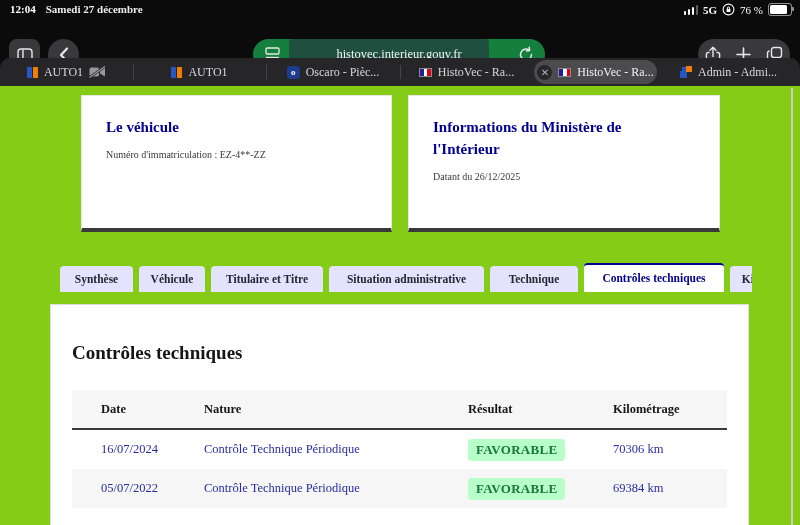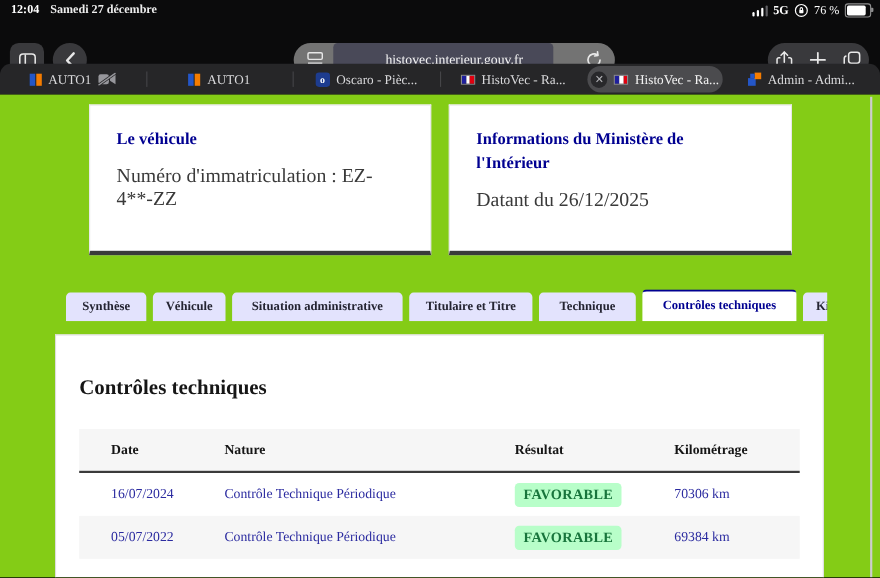--- a/index.html
+++ b/index.html
@@ -19,21 +19,21 @@
   .sb-net{font-weight:bold;}
   .battery{position:relative;width:22px;height:11px;border:1px solid rgba(255,255,255,.55);border-radius:3px;}
   .battery .fill{position:absolute;left:1px;top:1px;bottom:1px;width:76%;background:#fff;border-radius:1.5px;}
   .battery .nub{position:absolute;right:-3px;top:3px;width:2px;height:4px;background:rgba(255,255,255,.55);border-radius:0 1px 1px 0;}
 
   
   .toolbar{position:absolute;top:18px;left:0;right:0;height:40px;}
   .tbtn{position:absolute;top:21px;width:31px;height:31px;background:#39393c;display:flex;align-items:center;justify-content:center;}
   .btn-sidebar{left:9px;border-radius:8px;}
   .btn-back{left:48px;border-radius:50%;}
-  .urlpill{position:absolute;left:267px;top:21px;width:292px;height:31px;background:#737373;border-radius:16px;}
+  .urlpill{position:absolute;left:253px;top:21px;width:292px;height:31px;background:#15803d;border-radius:16px;}
   .url-redact{position:absolute;left:36px;top:0;width:200px;height:31px;background:rgba(38,38,66,.55);border-radius:4px;}
   .url-text{position:absolute;left:0;right:0;top:0;height:31px;line-height:31px;text-align:center;color:#f4f4f4;font-size:12.5px;}
   .url-icon-left{position:absolute;left:12px;top:8px;}
   .url-icon-right{position:absolute;right:11px;top:7px;}
   .actionspill{position:absolute;left:698px;top:21px;width:92px;height:31px;background:#39393c;border-radius:16px;display:flex;align-items:center;justify-content:space-around;}
 
   
   .tabstrip{position:absolute;top:58px;left:0;right:0;height:28px;background:#262628;border-radius:10px 10px 0 0;}
   .btab{position:absolute;top:0;height:28px;display:flex;align-items:center;justify-content:center;gap:6px;
         color:#d9d9db;font-size:12px;white-space:nowrap;overflow:hidden;}
@@ -58,21 +58,21 @@
 
   
   .content{position:absolute;top:86px;left:0;width:800px;height:439px;background:#84cc16;color:#161616;}
   .edge-line{position:absolute;left:791px;top:2px;bottom:0;width:2px;background:#cdcdcd;}
 
   .card{position:absolute;top:9px;height:137px;border:1px solid #e7e7e7;border-bottom:4px solid #3a3a3a;
         box-sizing:border-box;padding:21px 24px;background:#fff;}
   .card-1{left:81px;width:311px;}
   .card-2{left:408px;width:312px;}
   .card h3{margin:0 0 10px 0;font-size:15px;line-height:1.45;color:#000091;font-weight:bold;max-width:250px;}
-  .card p{margin:0;font-size:18px;color:#3a3a3a;}
+  .card p{margin:0;font-size:10px;color:#3a3a3a;}
 
   .page-tabs{position:absolute;left:50px;top:177px;width:702px;height:29px;overflow:hidden;
              display:flex;align-items:flex-end;gap:6px;padding-left:10px;box-sizing:border-box;}
   .ptab{flex:0 0 auto;height:26px;line-height:26px;background:#e3e3fd;color:#242432;font-weight:bold;
         font-size:11.5px;text-align:center;border-radius:4px 4px 0 0;white-space:nowrap;overflow:hidden;}
   .pt0{width:73px}.pt1{width:66px}.pt2{width:112px}.pt3{width:155px}.pt4{width:88px}.pt5{width:140px}.pt6{width:85px}
   .ptab.active{height:29px;line-height:26px;background:#fff;color:#000091;border-top:2px solid #000091;box-sizing:border-box;z-index:2;}
 
   .panel{position:absolute;left:50px;top:218px;width:699px;height:221px;border:1px solid #dddddd;border-bottom:none;
          box-sizing:border-box;background:#fff;}
@@ -247,22 +247,22 @@
       <p>Numéro d'immatriculation : EZ-4**-ZZ</p>
     </div>
     <div class="card card-2">
       <h3>Informations du Ministère de l'Intérieur</h3>
       <p>Datant du 26/12/2025</p>
     </div>
 
     <div class="page-tabs">
       <div class="ptab pt0">Synthèse</div>
       <div class="ptab pt1">Véhicule</div>
+      <div class="ptab pt2">Titulaire et Titre</div>
       <div class="ptab pt3">Situation administrative</div>
-      <div class="ptab pt2">Titulaire et Titre</div>
       <div class="ptab pt4">Technique</div>
       <div class="ptab pt5 active">Contrôles techniques</div>
       <div class="ptab pt6">Kilométrage</div>
     </div>
 
     <div class="panel"></div>
 
     <h2 class="section-heading">Contrôles techniques</h2>
 
     <div class="table">

